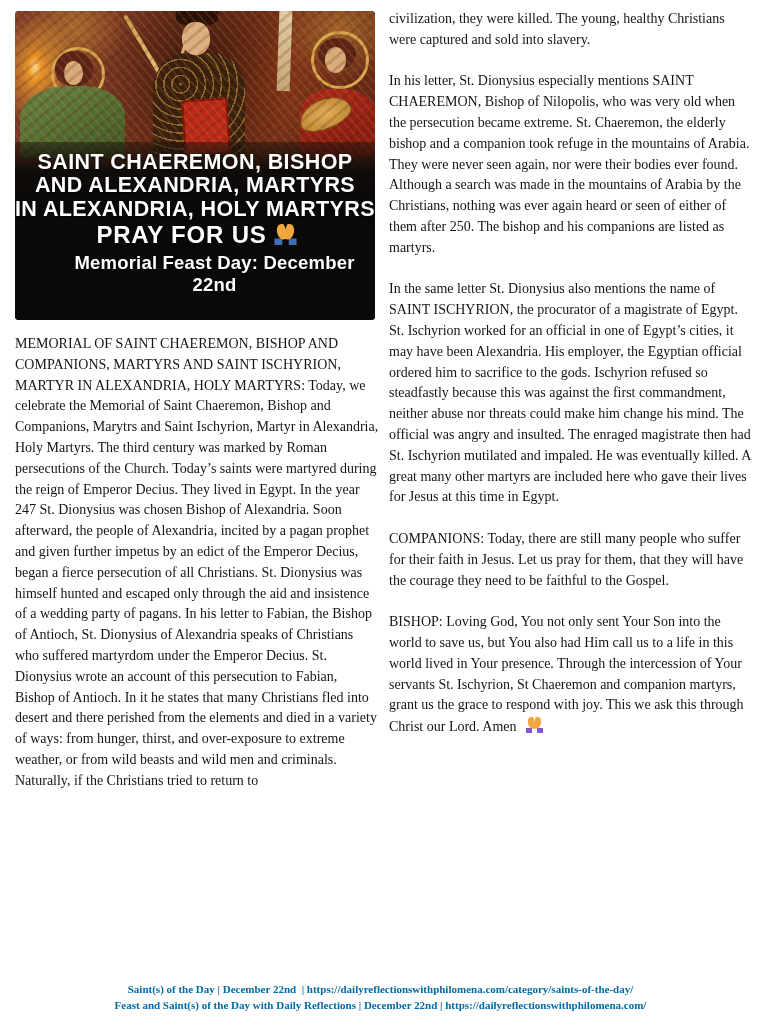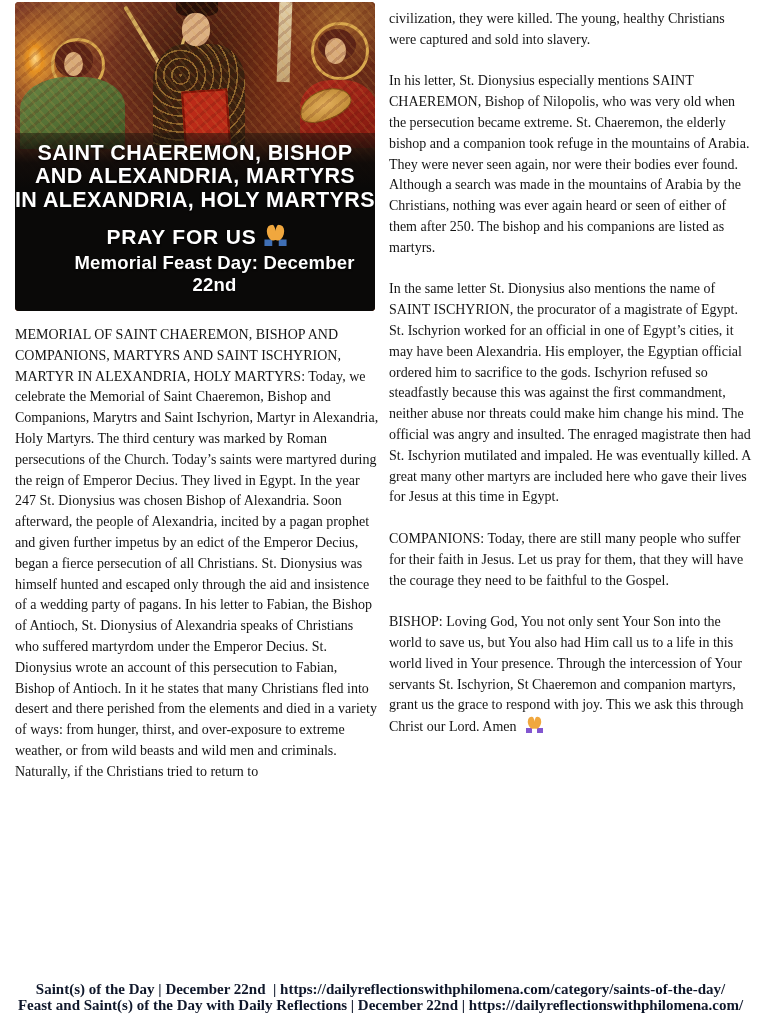--- a/index.html
+++ b/index.html
@@ -1,20 +1,20 @@
 <!DOCTYPE html>
 <html><head>
 <meta charset="utf-8">
 <style>
   html,body{margin:0;padding:0;background:#ffffff;}
   .page{position:relative;width:761px;height:1024px;background:#ffffff;overflow:hidden;
         font-family:"Liberation Serif",serif;color:#141414;}
 
   
-  .col-left{position:absolute;left:15px;top:2px;width:364px;}
+  .col-left{position:absolute;left:15px;top:11px;width:364px;}
   .col-right{position:absolute;left:389px;top:9px;width:366px;}
   .body-text p{margin:0 0 20.8px 0;font-size:14px;line-height:20.8px;}
   .body-text p:last-child{margin-bottom:0;}
   .left-text p{margin:14px 0 0 0;}
   .body-text b{font-weight:normal;}
 
   
   .hero{position:relative;width:360px;height:309px;border-radius:4px;overflow:hidden;background:#6e3018;}
   .painting{position:absolute;inset:0;
     background:
@@ -53,39 +53,39 @@
             background:linear-gradient(#caa14f,#e8c97c,#a87828);}
   .branch-b{left:158px;top:-2px;width:3px;height:140px;border-radius:2px;transform:rotate(17deg);
             background:linear-gradient(#e8c97c,#b98a38);}
 
   
   .caption{position:absolute;left:0;right:0;top:131px;bottom:0;text-align:center;color:#ffffff;
            font-family:"Liberation Sans",sans-serif;
            background:linear-gradient(180deg, rgba(30,20,12,.5) 0px, rgba(10,9,8,.93) 30px, #0a0908 55px);}
   .caption-title{margin-top:9px;font-weight:bold;font-size:21.5px;line-height:23.4px;letter-spacing:.4px;
                  text-shadow:0 1px 2px rgba(0,0,0,.85);}
-  .pray-row{margin-top:13px;font-weight:bold;font-size:21px;letter-spacing:.8px;text-shadow:0 1px 2px rgba(0,0,0,.85);}
+  .pray-row{font-weight:bold;font-size:24px;letter-spacing:.8px;text-shadow:0 1px 2px rgba(0,0,0,.85);}
   .feast-line{margin-top:3px;font-weight:bold;font-size:18.5px;letter-spacing:.2px;text-shadow:0 1px 2px rgba(0,0,0,.85);padding-left:39px;}
 
   
   .pray-icon{display:inline-block;position:relative;width:17px;height:17px;vertical-align:-2px;margin-left:6px;
     background:
       linear-gradient(#8256d0,#8256d0) left bottom/6px 5px no-repeat,
       linear-gradient(#8256d0,#8256d0) right bottom/6px 5px no-repeat;}
   .pray-icon::before,.pray-icon::after{content:"";position:absolute;top:1px;width:7px;height:12px;background:#f0a73e;}
   .pray-icon::before{left:2px;transform:rotate(-16deg);border-radius:70% 30% 25% 60%/60% 30% 40% 60%;}
   .pray-icon::after{right:2px;transform:rotate(16deg);border-radius:30% 70% 60% 25%/30% 60% 60% 40%;}
   .pray-icon.blue{background:
       linear-gradient(#3f6fb5,#3f6fb5) left bottom/6px 5px no-repeat,
       linear-gradient(#3f6fb5,#3f6fb5) right bottom/6px 5px no-repeat;}
   .pray-icon.lg{transform:scale(1.3);transform-origin:center bottom;margin-left:10px;vertical-align:-2px;}
 
   
   .footer{position:absolute;left:0;right:0;top:981px;text-align:center;font-weight:bold;
-          font-size:15px;line-height:16px;color:#0f172a;}
+          font-size:11px;line-height:16px;color:#0369a1;}
   .footer div{white-space:pre;}
 </style>
 </head>
 <body>
 
 <div class="page">
 
   <div class="col-left">
 
     <div class="hero">

